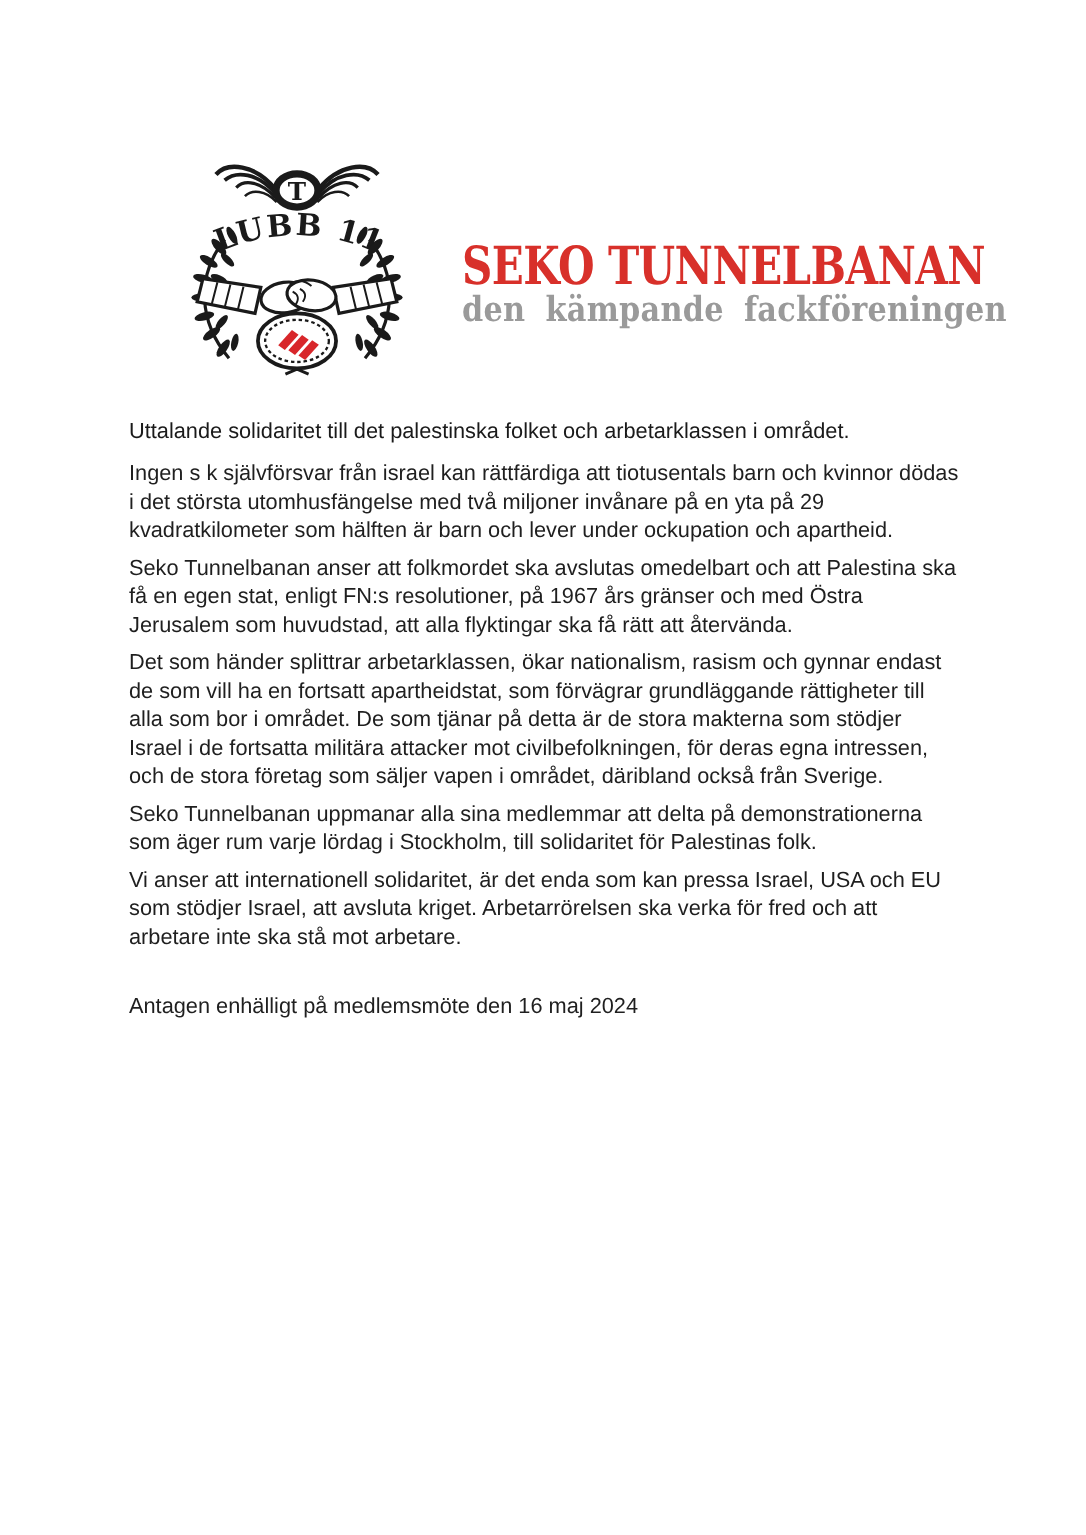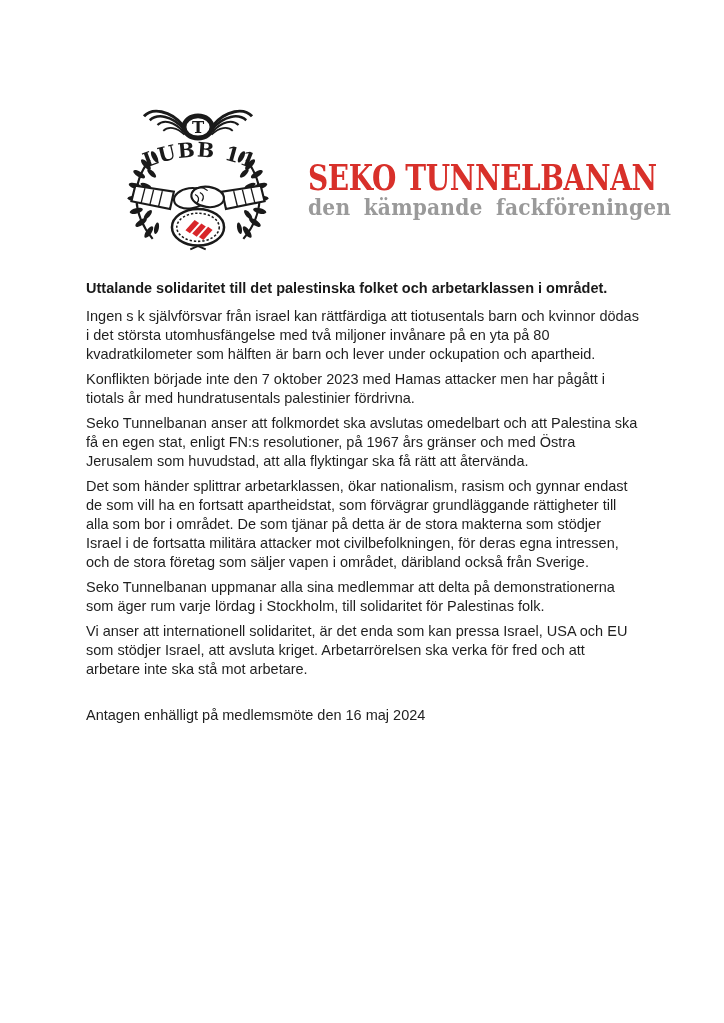--- a/index.html
+++ b/index.html
@@ -60,21 +60,21 @@
     left: 86px;
     top: 279px;
     width: 553px;
     color: #1f1f1f;
     font-size: 14.5px;
     line-height: 19px;
   }
   .content h1 {
     font-size: 14.5px;
     line-height: 19px;
-    font-weight: 700;
+    font-weight: 400;
     margin: 0 0 9px 0;
     color: #1a1a1a;
   }
   .content p {
     margin: 0 0 6px 0;
   }
   .content p.footer-line {
     margin-top: 27px;
   }
 
@@ -161,22 +161,21 @@
     </svg>
 
     <div class="brand">
       <div class="brand-title">SEKO TUNNELBANAN</div>
       <div class="brand-subtitle">den kämpande fackföreningen</div>
     </div>
   </div>
 
   <div class="content">
     <h1>Uttalande solidaritet till det palestinska folket och arbetarklassen i området.</h1>
-    <p>Ingen s k självförsvar från israel kan rättfärdiga att tiotusentals barn och kvinnor dödas i det största utomhusfängelse med två miljoner invånare på en yta på 80 kvadratkilometer som hälften är barn och lever under ockupation och apartheid.</p>
-    <p>Konflikten började inte den 7 oktober 2023 med Hamas attacker men har pågått i tiotals år med hundratusentals palestinier fördrivna.</p>
+    <p>Ingen s k självförsvar från israel kan rättfärdiga att tiotusentals barn och kvinnor dödas i det största utomhusfängelse med två miljoner invånare på en yta på 29 kvadratkilometer som hälften är barn och lever under ockupation och apartheid.</p>
     <p>Seko Tunnelbanan anser att folkmordet ska avslutas omedelbart och att Palestina ska få en egen stat, enligt FN:s resolutioner, på 1967 års gränser och med Östra Jerusalem som huvudstad, att alla flyktingar ska få rätt att återvända.</p>
     <p>Det som händer splittrar arbetarklassen, ökar nationalism, rasism och gynnar endast de som vill ha en fortsatt apartheidstat, som förvägrar grundläggande rättigheter till alla som bor i området. De som tjänar på detta är de stora makterna som stödjer Israel i de fortsatta militära attacker mot civilbefolkningen, för deras egna intressen, och de stora företag som säljer vapen i området, däribland också från Sverige.</p>
     <p>Seko Tunnelbanan uppmanar alla sina medlemmar att delta på demonstrationerna som äger rum varje lördag i Stockholm, till solidaritet för Palestinas folk.</p>
     <p>Vi anser att internationell solidaritet, är det enda som kan pressa Israel, USA och EU som stödjer Israel, att avsluta kriget. Arbetarrörelsen ska verka för fred och att arbetare inte ska stå mot arbetare.</p>
     <p class="footer-line">Antagen enhälligt på medlemsmöte den 16 maj 2024</p>
   </div>
 
 </div>
 
 </body></html>

